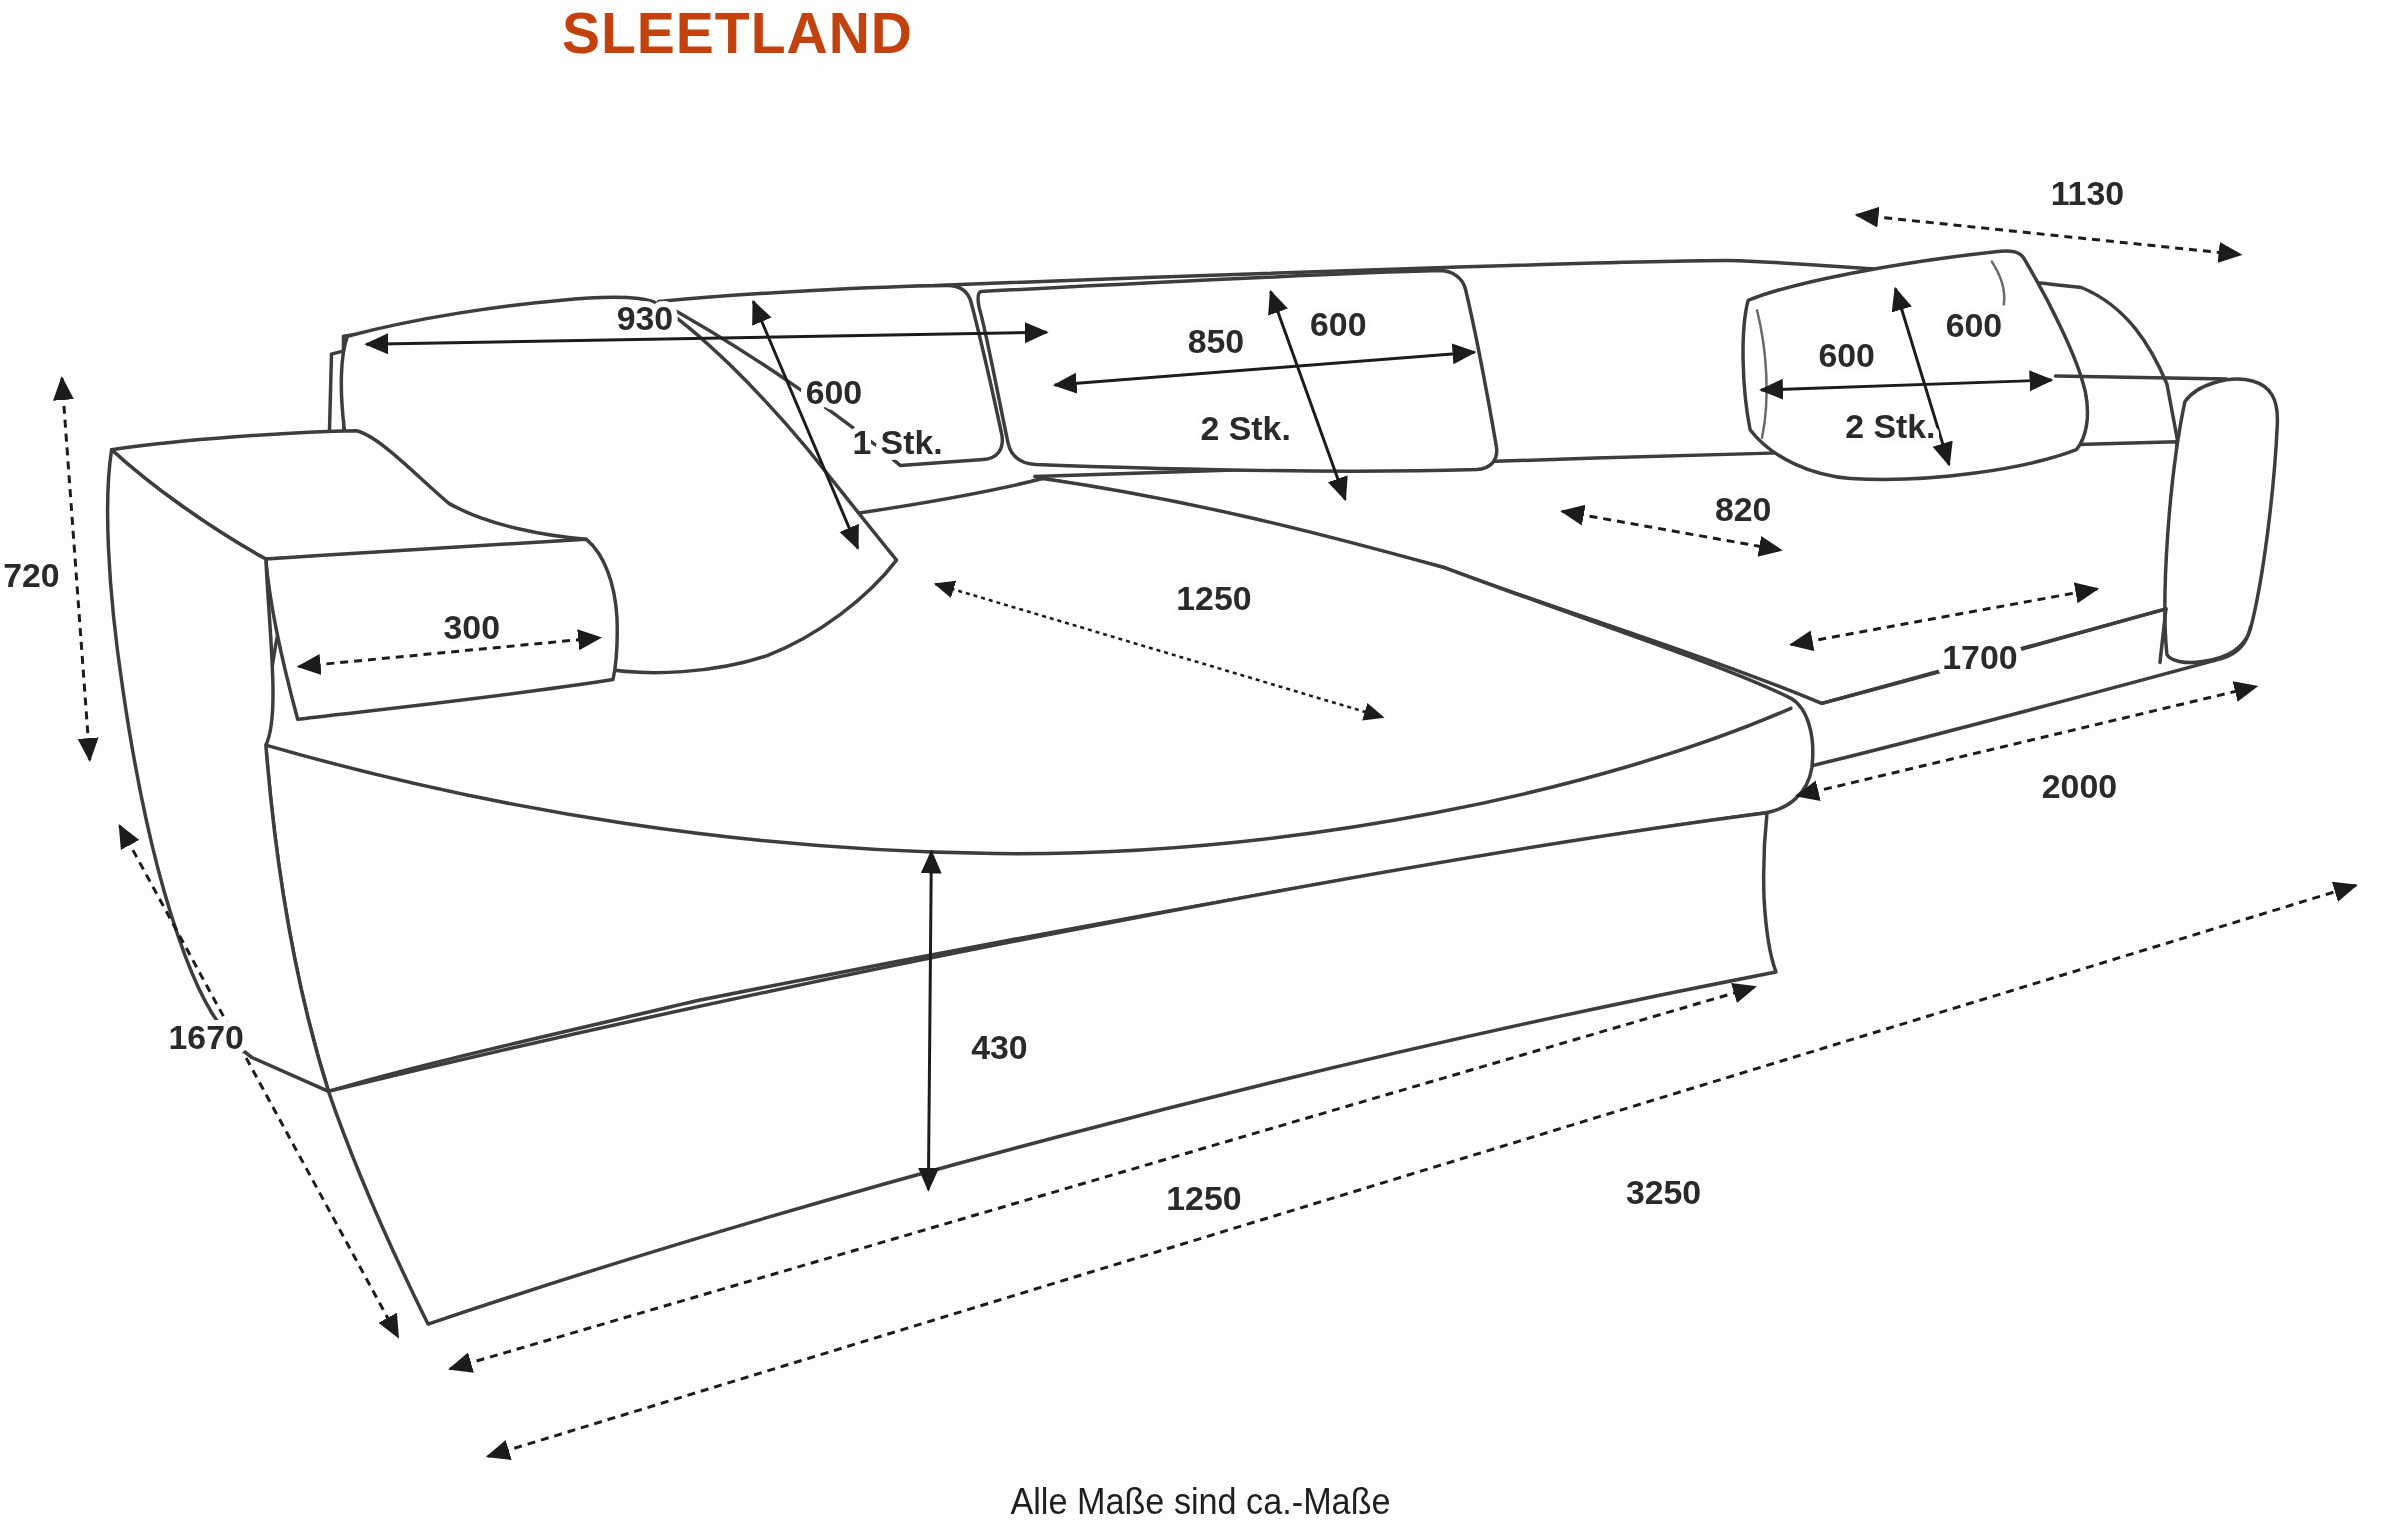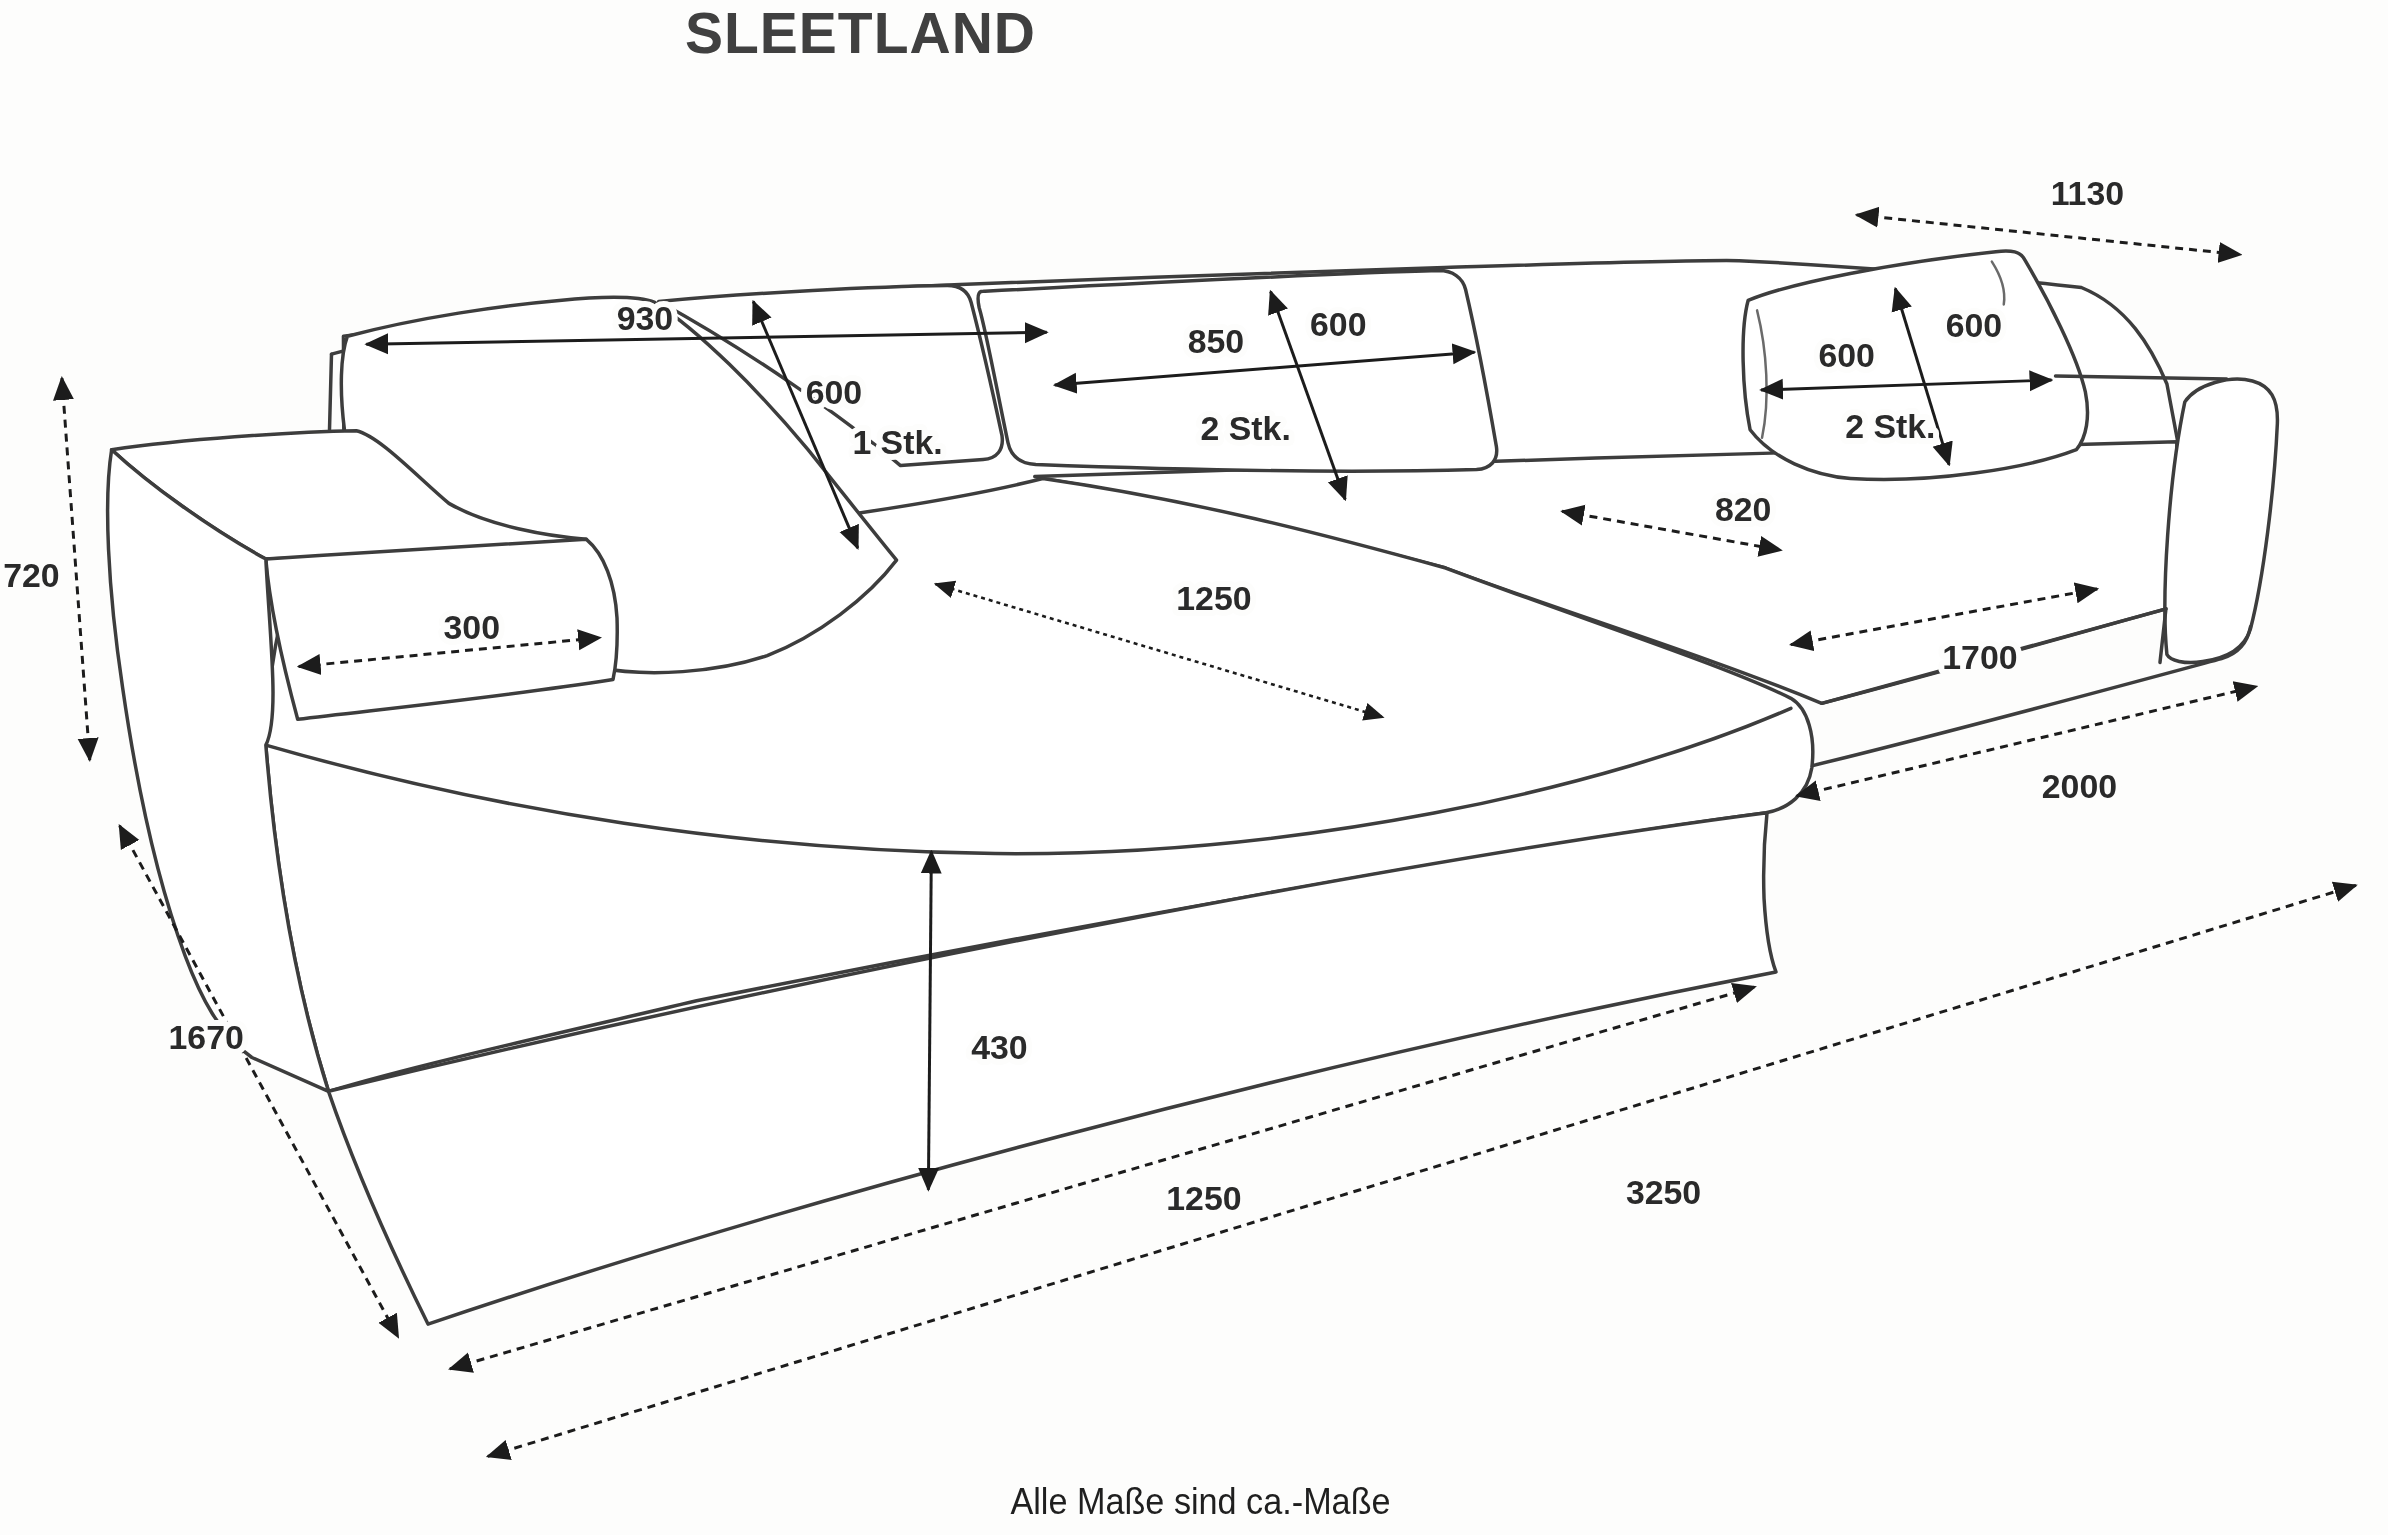--- a/index.html
+++ b/index.html
@@ -1,19 +1,19 @@
 <!DOCTYPE html>
 <html><head>
 <meta charset="utf-8">
 <style>
   html,body{margin:0;padding:0;background:#ffffff;}
   body{width:2388px;height:1535px;position:relative;font-family:"Liberation Sans",sans-serif;overflow:hidden;}
   .stage{position:absolute;inset:0;background:#fdfdfc;}
-  .title{position:absolute;left:562px;top:0px;width:597px;text-align:center;
-         font-size:57px;font-weight:800;letter-spacing:1px;color:#404040;}
+  .title{position:absolute;left:562px;top:0px;width:597px;
+         font-size:57px;font-weight:800;letter-spacing:1px;color:#c2410c;}
   .footer{position:absolute;left:902px;top:1481px;width:597px;text-align:center;
           font-size:36px;font-weight:400;color:#1f1f1f;transform:scaleX(.95);}
   svg{position:absolute;left:0;top:0;}
   .furn{fill:#ffffff;stroke:#3d3d3d;stroke-width:3.5;stroke-linejoin:round;stroke-linecap:round;}
   .ln{fill:none;stroke:#3d3d3d;stroke-width:3.5;stroke-linecap:round;}
   .fold{fill:none;stroke:#6a6a6a;stroke-width:2.5;stroke-linecap:round;}
   .arrow{fill:none;stroke:#1c1c1c;stroke-width:3;}
   .dashed{stroke-dasharray:8 6;}
   .fine{stroke-width:2.6;stroke-dasharray:4 4;}
   .dim{font-size:34px;font-weight:700;fill:#2a2a2a;text-anchor:middle;

